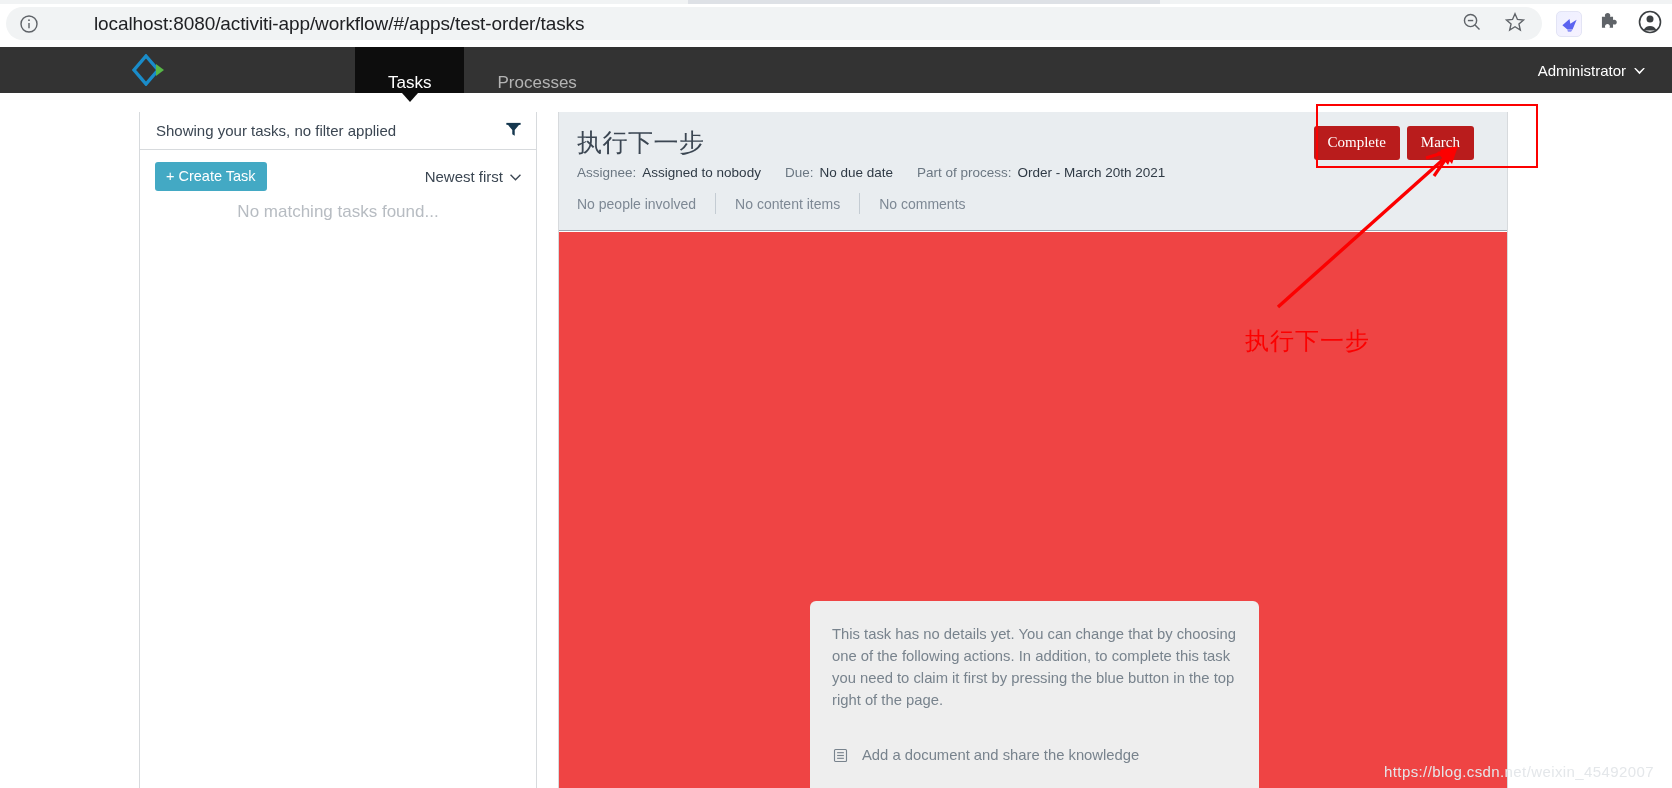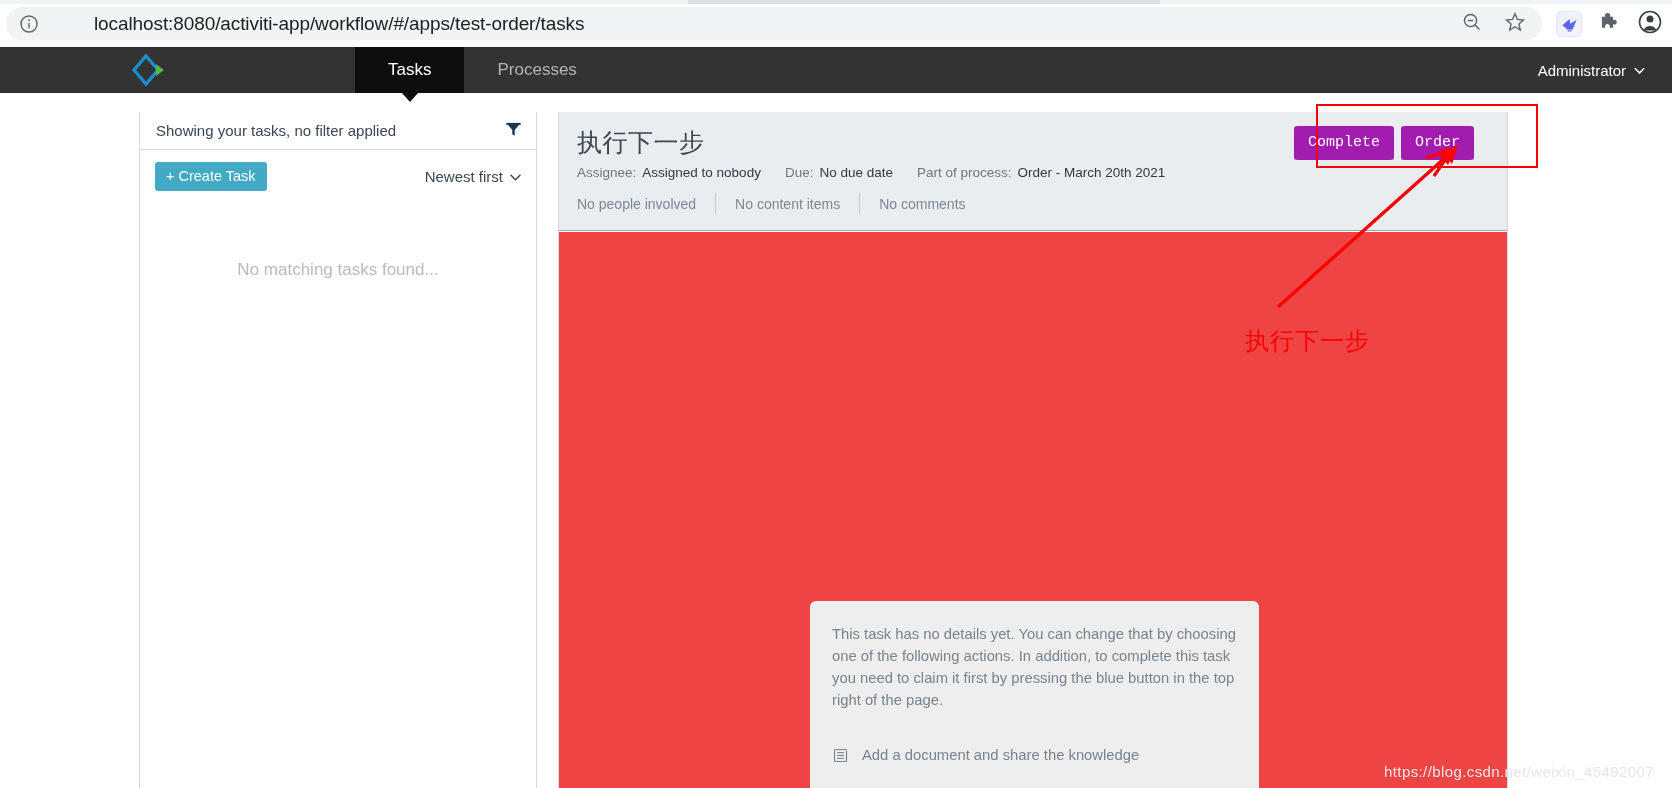--- a/index.html
+++ b/index.html
@@ -62,21 +62,21 @@
   #brand-logo {
     position: absolute; left: 132px; top: 7px;
     width: 34px; height: 32px;
   }
   #main-nav {
     position: absolute; left: 355px; top: 0; height: 46px;
     display: flex;
   }
   .nav-tab {
     height: 46px; padding: 0 33px;
-    display: flex; align-items: center; justify-content: center;
+    display: flex; align-items: flex-end; justify-content: center;
     font-size: 17px; color: #b4b4b4; cursor: pointer;
     position: relative;
   }
   .nav-tab.active { background: #0d0d0d; color: #ffffff; }
   .nav-tab.active::after {
     content: ""; position: absolute; left: 50%; bottom: -9px;
     margin-left: -8px;
     width: 0; height: 0;
     border-left: 8px solid transparent;
     border-right: 8px solid transparent;
@@ -119,21 +119,21 @@
     border: none; border-radius: 3px;
     font-family: "Liberation Sans", sans-serif;
     font-size: 14.5px; padding: 6px 11px 7px;
     cursor: pointer;
   }
   #sort-selector {
     display: flex; align-items: center; gap: 6px;
     font-size: 15px; color: #3b4652; cursor: pointer;
   }
   #empty-list-message {
-    margin-top: 58px; text-align: center;
+    text-align: center;
     font-size: 17px; color: #b7bcc2;
   }
 
   
   #task-details-panel {
     position: absolute; left: 558px; top: 10px;
     width: 950px; height: 685px;
     background: #ffffff;
     border: 1px solid #d7dadd; border-top: none;
   }
@@ -162,23 +162,23 @@
   #task-tabs-row .task-tab { padding: 0 19px; cursor: pointer; }
   #task-tabs-row .task-tab:first-child { padding-left: 0; }
   #task-tabs-row .tab-divider {
     width: 1px; height: 21px; background: #c4ccd3;
   }
   #action-buttons {
     position: absolute; right: 33px; top: 14px;
     display: flex; gap: 7px;
   }
   .action-button {
-    background: #a21caf; color: #ffffff;
+    background: #b91c1c; color: #ffffff;
     border: none; border-radius: 3px;
-    font-family: Liberation Mono, monospace;
+    font-family: Liberation Serif, serif;
     font-size: 15px; padding: 8px 14px 9px;
     cursor: pointer;
   }
   #highlight-box {
     position: absolute; left: 1316px; top: 104px;
     width: 222px; height: 64px;
     border: 2px solid #fc0000;
     pointer-events: none;
   }
 
@@ -361,21 +361,21 @@
       <div id="task-tabs-row">
         <span class="task-tab">No people involved</span>
         <span class="tab-divider"></span>
         <span class="task-tab">No content items</span>
         <span class="tab-divider"></span>
         <span class="task-tab">No comments</span>
       </div>
 
       <div id="action-buttons">
         <button class="action-button">Complete</button>
-        <button class="action-button">Order</button>
+        <button class="action-button">March</button>
       </div>
     </div>
 
     <div id="task-details-body">
       <div id="no-details-card">
         <div id="no-details-text">This task has no details yet. You can change that by choosing one of the following actions. In addition, to complete this task you need to claim it first by pressing the blue button in the top right of the page.</div>
 
         <div id="suggested-actions">
 
 

